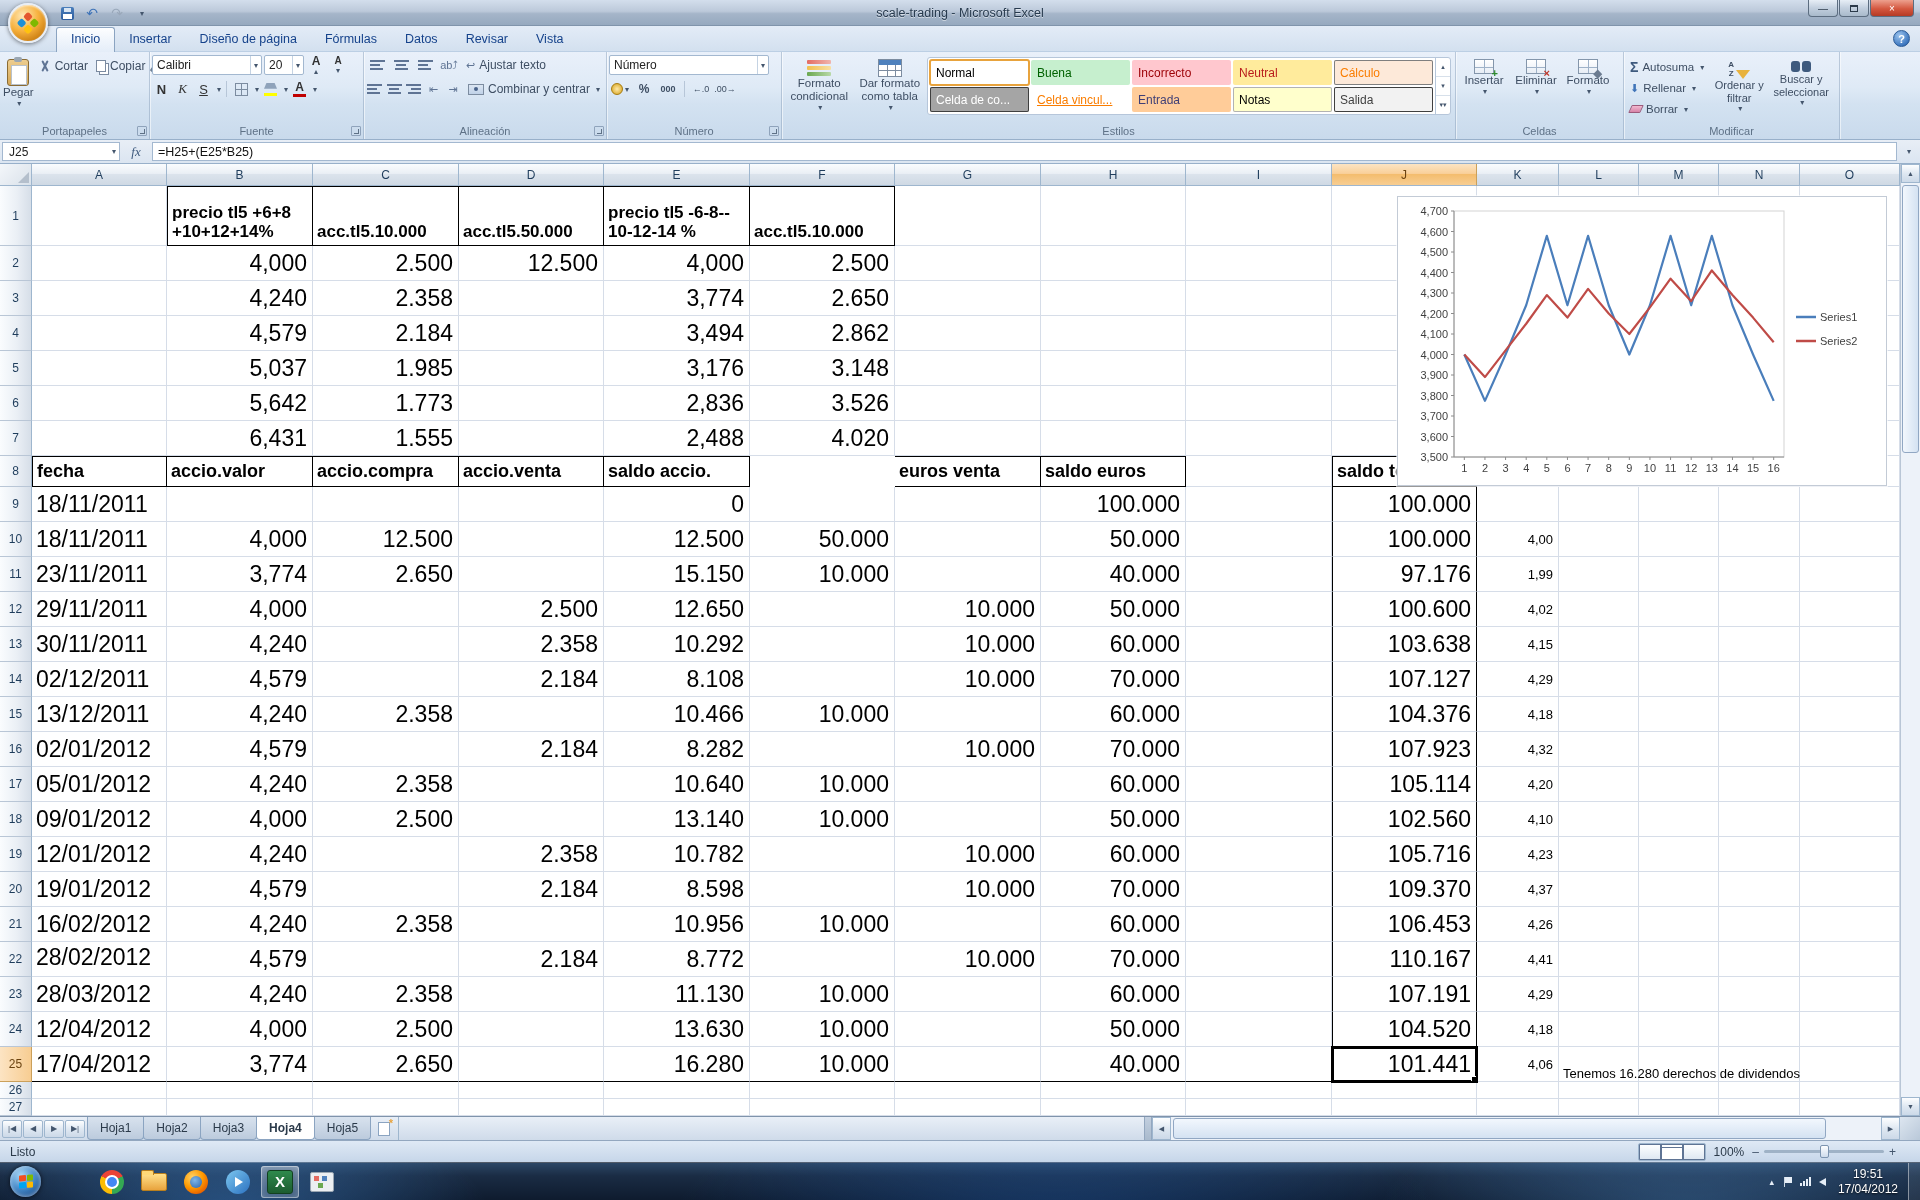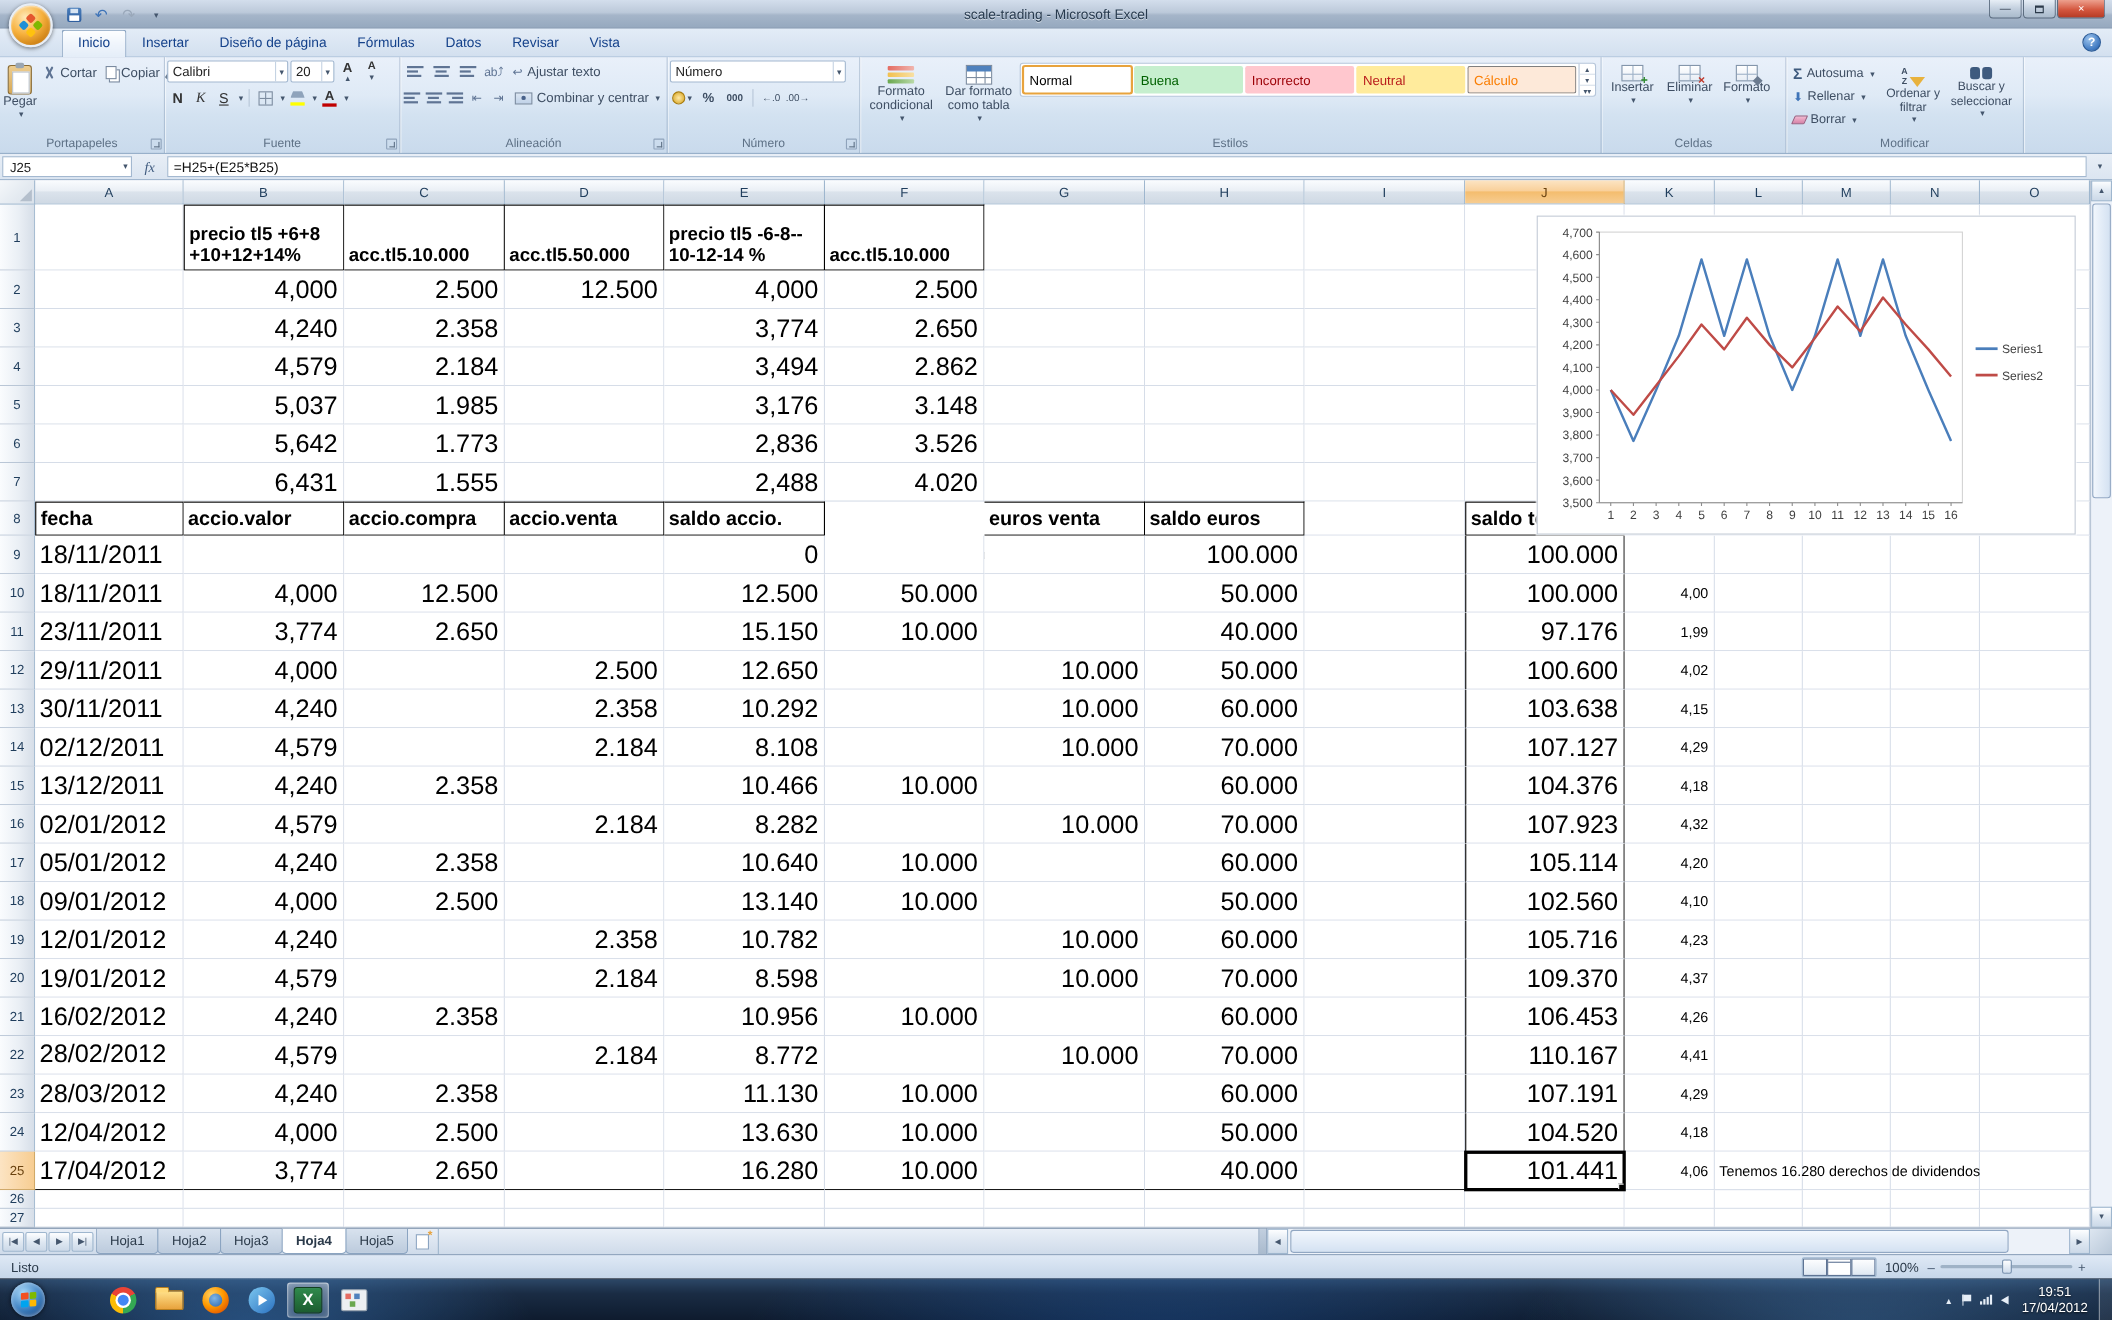--- a/index.html
+++ b/index.html
@@ -173,21 +173,21 @@
 .colhdr.hl{background:linear-gradient(180deg,#fce4c3,#f9d09a 45%,#f4bd6e 50%,#f7cd92);border-right-color:#cba05a;color:#6b4310}
 .grow{display:flex}
 .rowhdr{display:flex;align-items:center;justify-content:center;font-size:12px;color:#1f3d5c;
  background:linear-gradient(90deg,#fafcfe,#eaeff5 55%,#d6dee8);border-right:1px solid #9eb6ce;border-bottom:1px solid #b9c6d6}
 .rowhdr.hl{background:linear-gradient(90deg,#fce4c3,#f7cd92);border-color:#cba05a;color:#6b4310}
 .cell{position:relative;display:flex;align-items:flex-end;background:#fff;border-right:1px solid #d6dde8;border-bottom:1px solid #d6dde8;overflow:hidden;color:#000}
 .cell .ct{display:block}
 .s-num{font-size:23px;justify-content:flex-end;padding:0 5px 3px 0}
 .s-date{font-size:23px;padding:0 0 3px 4px}
 .s-k{font-size:13px;justify-content:flex-end;align-items:center;padding-right:5px}
-.s-note{font-size:13px;align-items:center;padding-left:4px;overflow:visible;white-space:nowrap;z-index:5}
+.s-note{font-size:13px;align-items:flex-end;padding-left:4px;overflow:visible;white-space:nowrap;z-index:5}
 .s-note .ct{background:transparent}
 .s-h8{font-weight:bold;font-size:18px;border-top:1px solid #000;border-right:1px solid #000;border-bottom:1px solid #000;padding:0 2px 4px 4px}
 .s-h1{font-weight:bold;font-size:17px;line-height:1.15;border-top:1px solid #000;border-right:1px solid #000;border-bottom:1px solid #000;padding:1px 2px 3px 4px}
 .s-h1 .ct{white-space:pre-line}
 .s-bl{border-left:1px solid #000}
 .s-jb{border-left:1px solid #000;border-right:1px solid #000}
 .s-bb{border-bottom:1px solid #000}
 .s-sel{outline:3px solid #000;outline-offset:-2px;z-index:4}
 .handle{position:absolute;right:-2px;bottom:-2px;width:7px;height:7px;background:#000;border:1px solid #fff;z-index:6}
 
@@ -515,20 +515,27 @@
             <span class="dd">▾</span>
         </div>
         <div class="gallery">
           <div class="galgrid">
               <div class="galrow">
                 <div class="chip selected" style="background: rgb(255, 255, 255); color: rgb(0, 0, 0);">Normal</div>
                 <div class="chip" style="background: rgb(198, 239, 206); color: rgb(0, 97, 0);">Buena</div>
                 <div class="chip" style="background: rgb(255, 199, 206); color: rgb(156, 0, 6);">Incorrecto</div>
                 <div class="chip" style="background: rgb(255, 235, 156); color: #b91c1c;">Neutral</div>
                 <div class="chip" style="background: rgb(253, 233, 217); color: rgb(250, 125, 0); box-shadow: rgb(127, 127, 127) 0px 0px 0px 1px inset;">Cálculo</div>
+              </div>
+              <div class="galrow">
+                <div class="chip" style="background: rgb(165, 165, 165); color: rgb(255, 255, 255); box-shadow: rgb(63, 63, 63) 0px 0px 0px 1px inset;">Celda de co...</div>
+                <div class="chip" style="background: rgb(255, 255, 255); color: rgb(250, 125, 0); text-decoration: underline;">Celda vincul...</div>
+                <div class="chip" style="background: rgb(255, 204, 153); color: rgb(63, 63, 118);">Entrada</div>
+                <div class="chip" style="background: rgb(255, 255, 204); color: rgb(0, 0, 0); box-shadow: rgb(178, 178, 178) 0px 0px 0px 1px inset;">Notas</div>
+                <div class="chip" style="background: rgb(242, 242, 242); color: rgb(63, 63, 63); box-shadow: rgb(63, 63, 63) 0px 0px 0px 1px inset;">Salida</div>
               </div>
             </div>
           <div class="galarrows">
             <span>▴</span>
             <span>▾</span>
             <span>▾▾</span>
           </div>
         </div>
       </div>
       <div class="glabel">Estilos</div>

